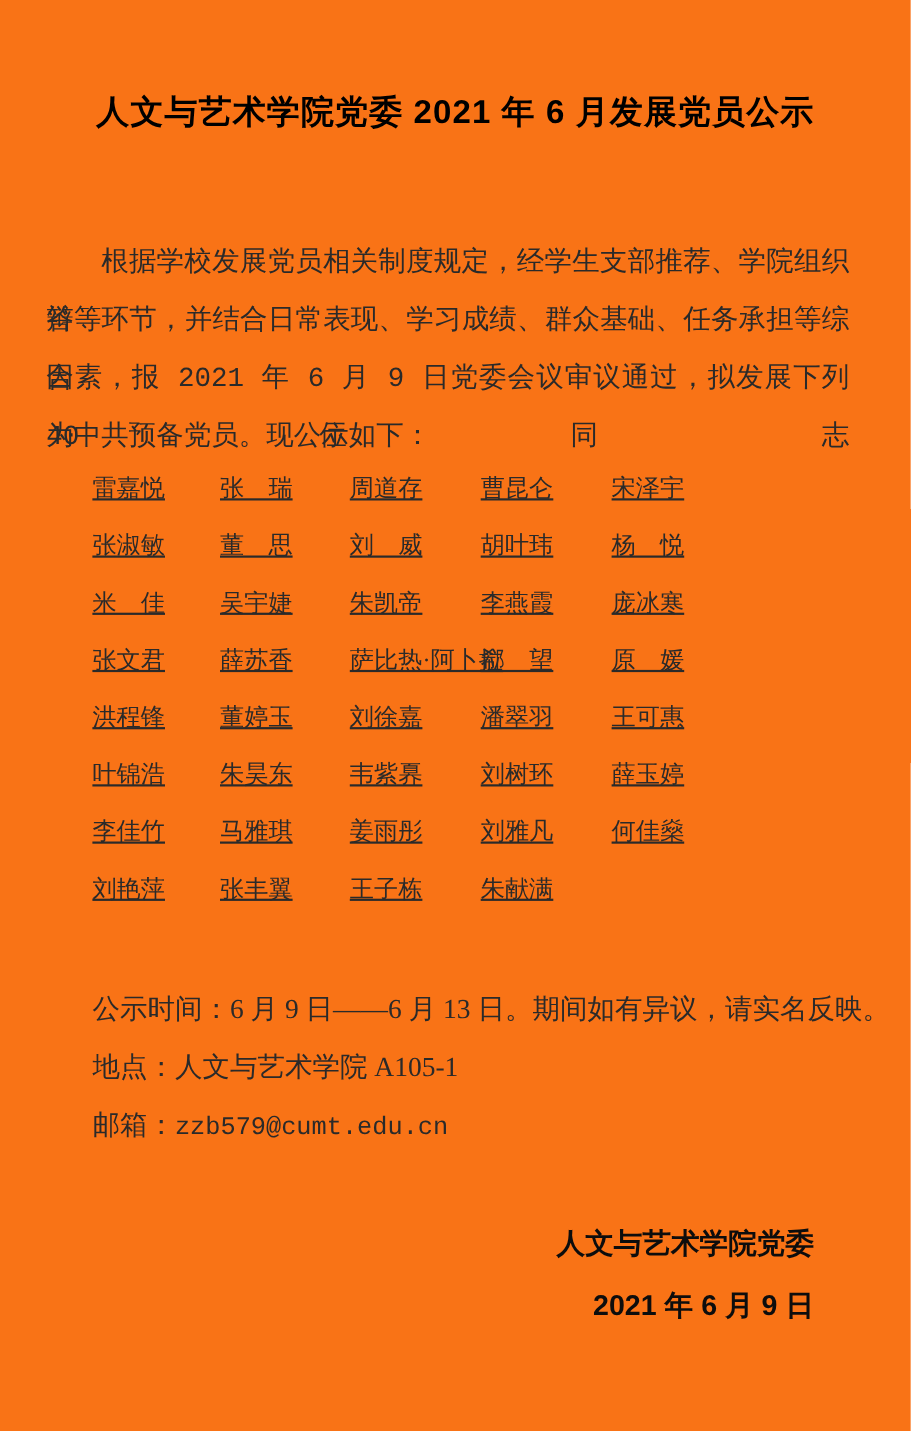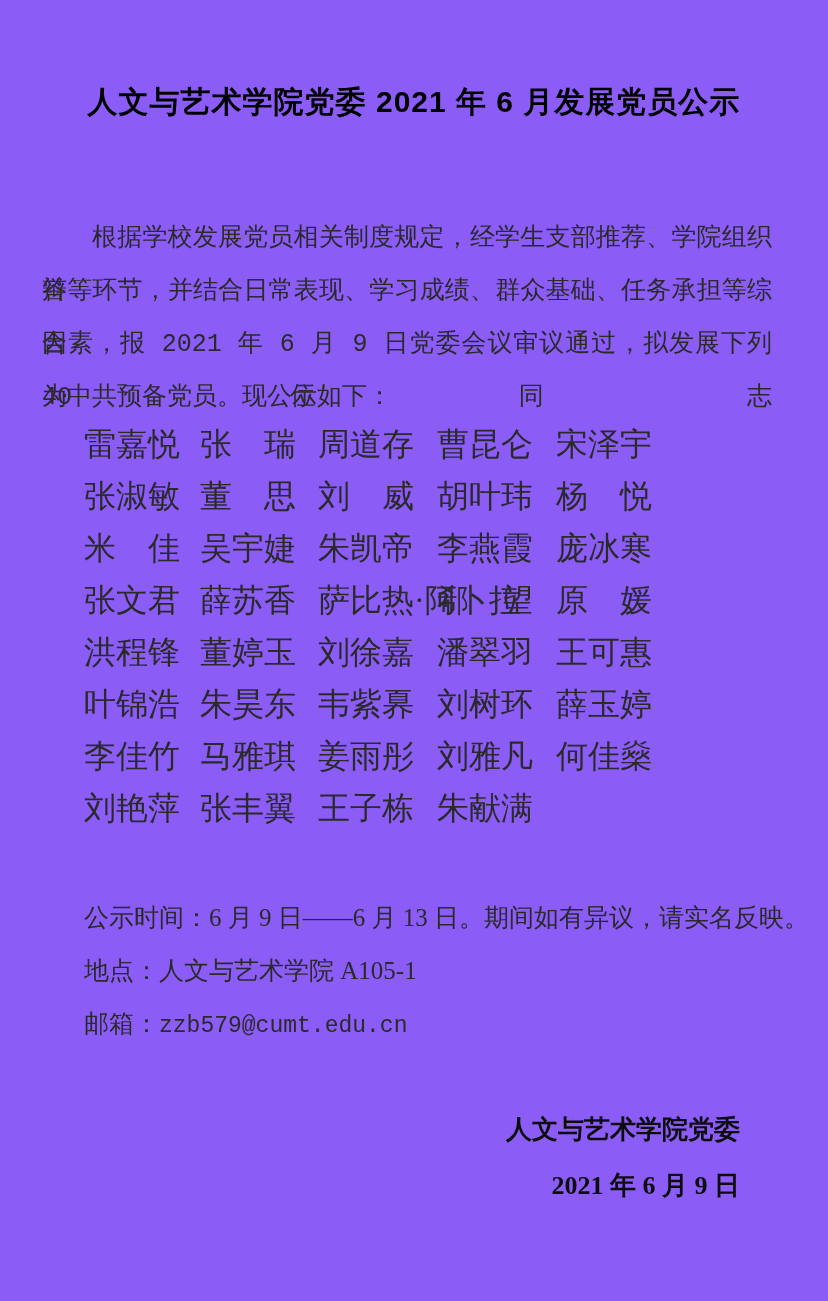--- a/index.html
+++ b/index.html
@@ -4,21 +4,21 @@
 <style>
   html, body {
     margin: 0;
     padding: 0;
     background: #ffffff;
   }
   .page {
     position: relative;
     width: 828px;
     height: 1301px;
-    background: #8b5cf6;
+    background: #f97316;
     overflow: hidden;
     font-family: "Liberation Serif", "DejaVu Serif", serif;
     color: #2a2a2a;
   }
   .title {
     position: absolute;
     top: 82px;
     left: 0;
     width: 828px;
     text-align: center;
@@ -51,21 +51,22 @@
     padding-left: 50px;
   }
   .para-line.indent.justify { padding-left: 0; text-indent: 50px; }
   .name-grid {
     position: absolute;
     left: 84px;
     top: 418px;
     width: 700px;
     display: grid;
     grid-template-columns: 116px 118px 119px 119px auto;
-    font-size: 32px;
+    font-size: 22px;
+    text-decoration: underline;
   }
   .name-cell {
     height: 52px;
     line-height: 52px;
     white-space: pre;
   }
   .notice {
     position: absolute;
     left: 84px;
     top: 891px;
@@ -79,21 +80,21 @@
   }
   .ascii-mono {
     font-family: "Liberation Mono", monospace;
     font-size: 23px;
   }
   .signature {
     position: absolute;
     right: 88px;
     top: 1102px;
     text-align: right;
-    font-family: Liberation Serif, serif;
+    font-family: Liberation Sans, sans-serif;
     font-weight: 600;
     font-size: 26px;
     color: #0d0d0d;
   }
   .signature-line {
     height: 56px;
     line-height: 56px;
     white-space: pre;
   }
 </style>

